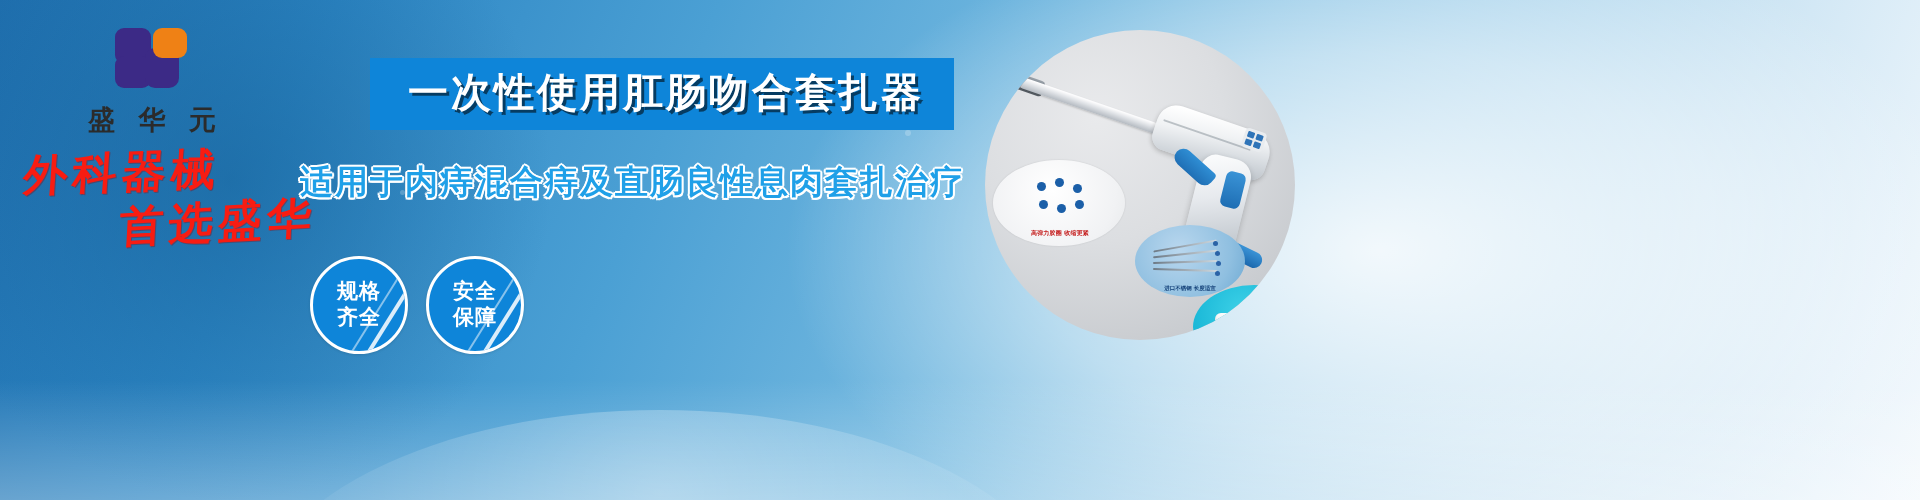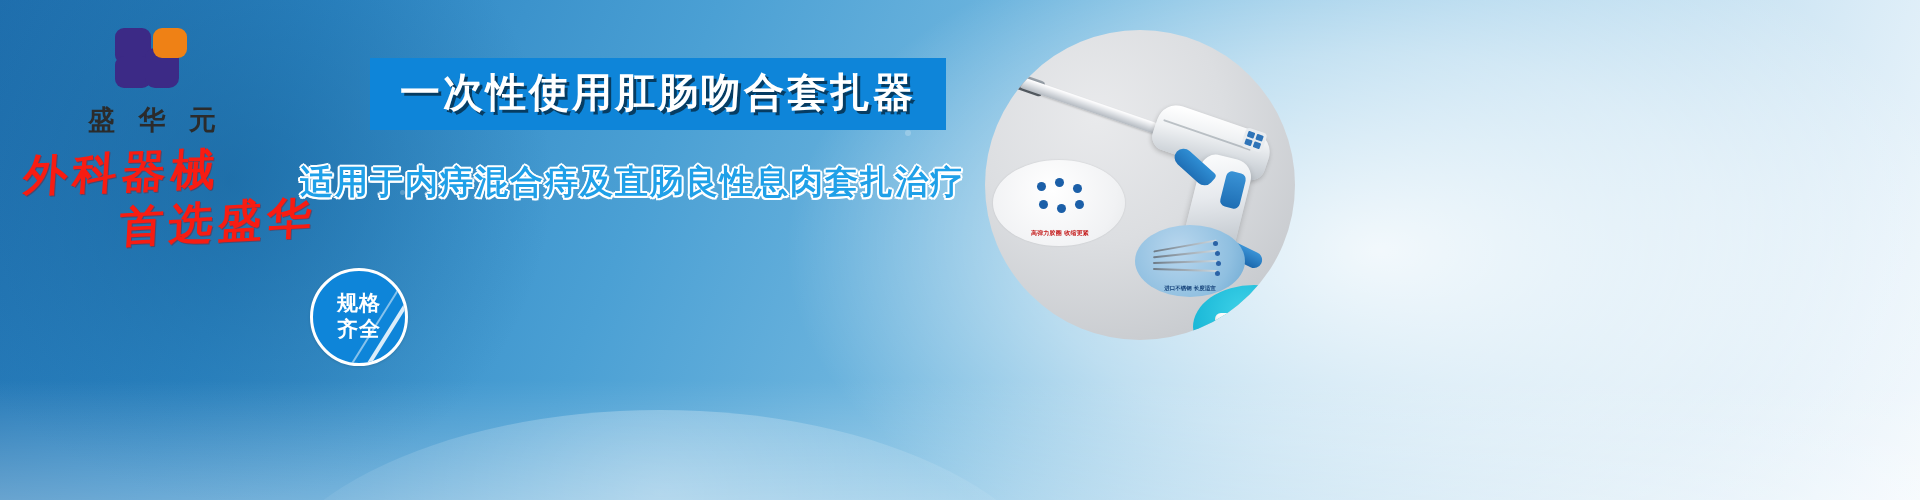--- a/index.html
+++ b/index.html
@@ -65,40 +65,40 @@
     letter-spacing:5px;
     transform:skewX(-6deg) rotate(-2deg);
     text-shadow:1px 1px 0 rgba(150,0,0,.35);
     white-space:nowrap;
   }
   .calli-line.l2 { margin-left:96px; margin-top:6px; transform:skewX(-6deg) rotate(-3deg); }
 
   
   .headline-bar {
     position:absolute; left:370px; top:58px;
-    background:#0e85d9; padding:7px 30px 10px 30px;
+    background:#0e85d9; padding:7px 30px 10px 38px;
   }
   .headline {
     color:#fff; font-size:40px; font-weight:700; letter-spacing:3px;
     white-space:nowrap;
     text-shadow:3px 3px 0 rgba(0,0,0,.55);
     font-family:"DejaVu Sans","Liberation Sans",sans-serif;
   }
   .subhead {
     position:absolute; left:300px; top:160px;
     color:#1fa0e8; font-size:33px; font-weight:700; letter-spacing:2px;
     white-space:nowrap;
     font-family:"DejaVu Sans","Liberation Sans",sans-serif;
     text-shadow:
        2px 0 0 #fff, -2px 0 0 #fff, 0 2px 0 #fff, 0 -2px 0 #fff,
        1.5px 1.5px 0 #fff, -1.5px 1.5px 0 #fff, 1.5px -1.5px 0 #fff, -1.5px -1.5px 0 #fff;
   }
 
   
-  .features { position:absolute; left:310px; top:268px; display:flex; gap:18px; }
+  .features { position:absolute; left:310px; top:256px; display:flex; gap:18px; }
   .feature {
     position:relative; width:98px; height:98px; border-radius:50%;
     background:#0e85d9; border:3px solid #ffffff;
     display:flex; flex-direction:column; align-items:center; justify-content:center;
     overflow:hidden;
     box-shadow:0 1px 3px rgba(0,0,0,.12);
   }
   .feature::after {
     content:""; position:absolute; right:8px; top:-14px;
     width:4px; height:130px; background:rgba(255,255,255,.85);
@@ -258,20 +258,24 @@
   <div class="headline-bar">
     <div class="headline">一次性使用肛肠吻合套扎器</div>
   </div>
 
   <div class="subhead">适用于内痔混合痔及直肠良性息肉套扎治疗</div>
 
   <div class="features">
     <div class="feature">
       <span class="feature-line">规格</span>
       <span class="feature-line">齐全</span>
+    </div>
+    <div class="feature">
+      <span class="feature-line">安全</span>
+      <span class="feature-line">保障</span>
     </div>
   </div>
 
   <div class="product-circle">
     <div class="device">
       <span class="barrel-tip"></span>
       <span class="barrel"></span>
       <span class="body-main"></span>
       <span class="body-seam"></span>
       <span class="btn-pad">

